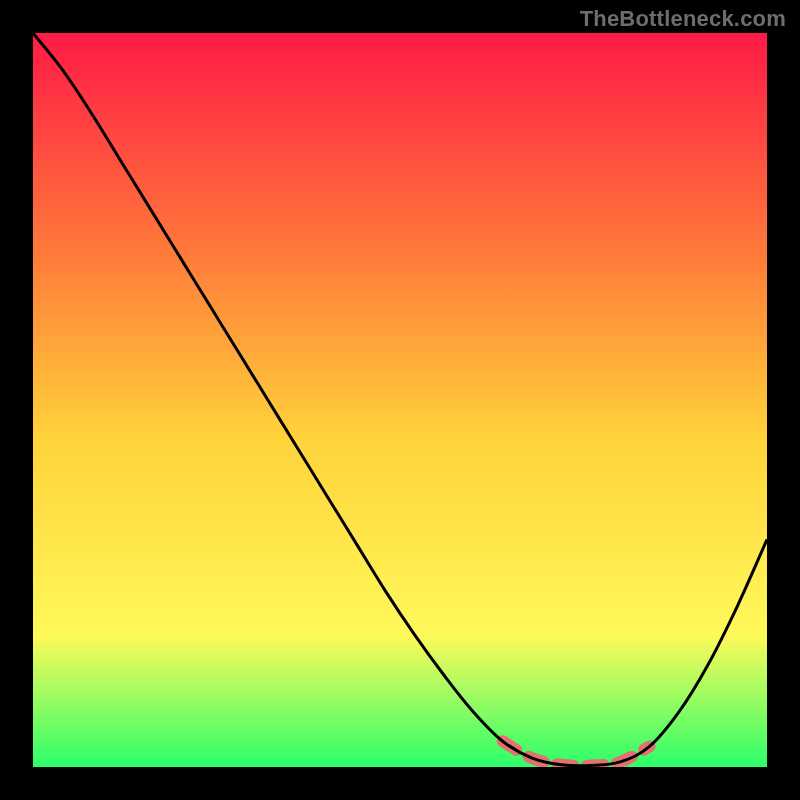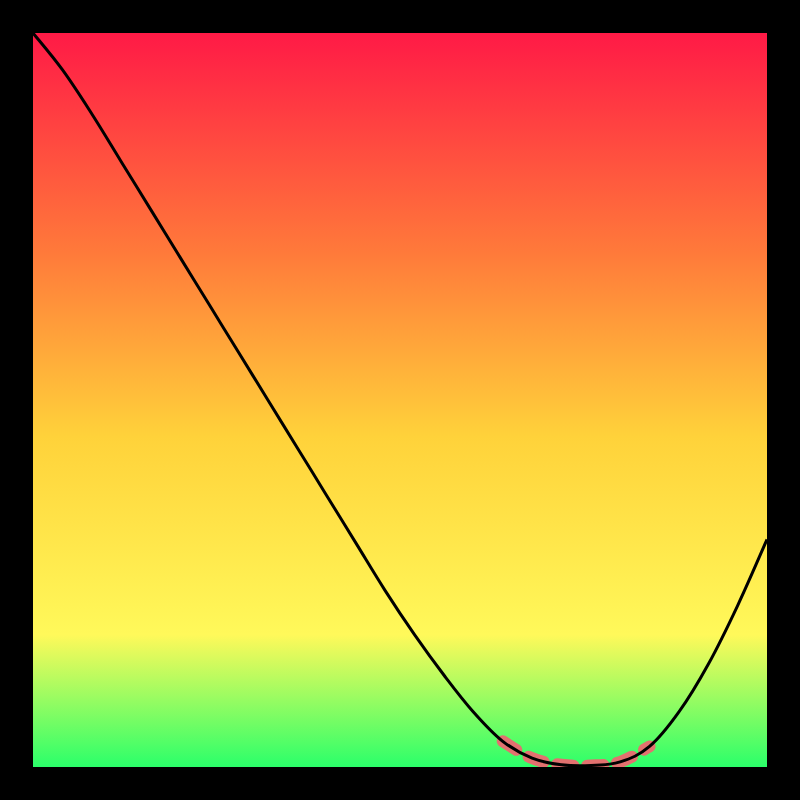--- a/index.html
+++ b/index.html
@@ -26,20 +26,21 @@
     top: 33px;
     width: 734px;
     height: 734px;
   }
   svg { display: block; }
 </style>
 </head>
 <body>
 
 <div class="frame">
+  <div class="watermark">TheBottleneck.com</div>
 
   <div class="plot">
     <svg id="chart-svg" width="734" height="734" viewBox="0 0 734 734">
       <defs>
         <linearGradient id="bg-grad" x1="0" y1="0" x2="0" y2="1">
           <stop id="g0" offset="0%" stop-color="#ff1a46"></stop>
           <stop id="g1" offset="30%" stop-color="#ff7a3a"></stop>
           <stop id="g2" offset="55%" stop-color="#ffd23a"></stop>
           <stop id="g3" offset="82%" stop-color="#fff95a"></stop>
           <stop id="g4" offset="100%" stop-color="#2bff6a"></stop>

